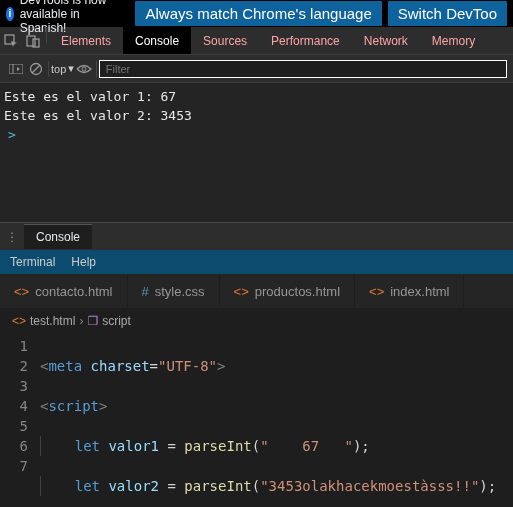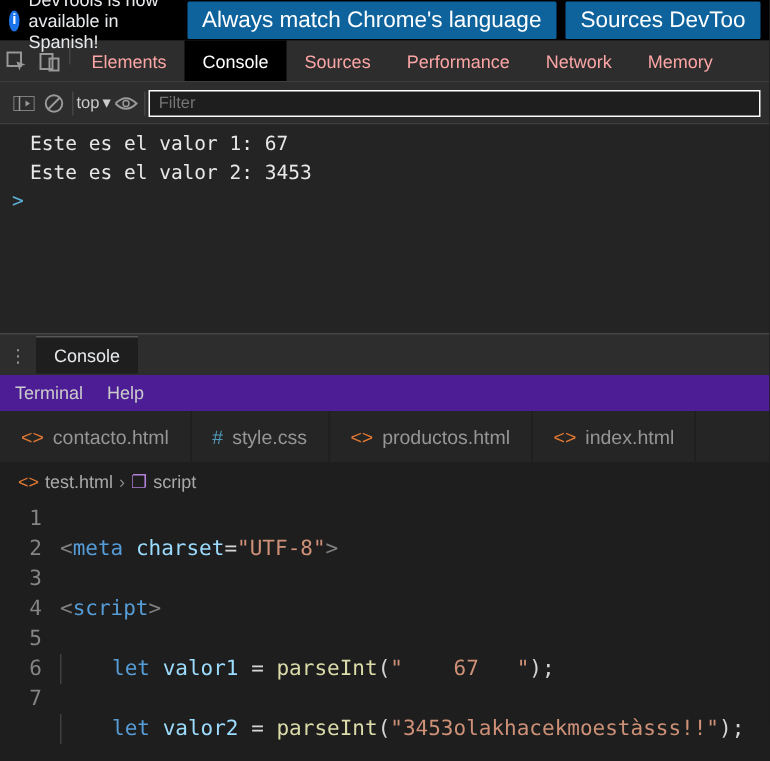--- a/index.html
+++ b/index.html
@@ -11,26 +11,26 @@
 .devtools-tabs { background: #2d2d2d; height: 28px; display: flex; align-items: stretch; border-bottom: 1px solid #3d3d3d; }
 .dt-icon { width: 22px; display: flex; align-items: center; justify-content: center; color: #999; cursor: pointer; }
 .dt-tab { padding: 0 12px; display: flex; align-items: center; color: #fca5a5; cursor: pointer; font-size: 12px; }
 .dt-tab.active { background: #000; color: #fff; }
 .console-toolbar { background: #2d2d2d; height: 28px; display: flex; align-items: center; gap: 0; padding: 0 6px; border-bottom: 1px solid #3d3d3d; }
 .tb-icon { width: 20px; height: 20px; display: flex; align-items: center; justify-content: center; color: #999; cursor: pointer; }
 .tb-sep { width: 1px; height: 16px; background: #444; margin: 0 2px; }
 .tb-sel { background: transparent; color: #ccc; border: none; font-size: 11px; cursor: pointer; display: flex; align-items: center; gap: 2px; }
 .filter-input { background: #1e1e1e; border: 1px solid #ffffff; color: #999; padding: 2px 6px; font-size: 11px; flex: 1; height: 18px; font-family: inherit; }
 .console-output { background: #242424; font-family: Consolas, monospace; font-size: 13px; padding: 4px 0; height: 139px; }
-.out-line { padding: 2px 20px; color: #e8e8e8; }
+.out-line { padding: 2px 4px; color: #e8e8e8; }
 .prompt-line { padding: 2px 8px; color: #5db0d7; }
 .drawer { background: #2d2d2d; height: 28px; display: flex; align-items: center; border-top: 1px solid #444; }
 .drawer-menu { width: 24px; text-align: center; color: #999; cursor: pointer; }
 .drawer-tab { background: #1e1e1e; padding: 5px 12px; color: #e8eaed; font-size: 12px; border-top: 1px solid #555; }
-.vscode-menu { background: #4c1d95; height: 24px; display: flex; align-items: center; gap: 16px; padding: 0 10px; font-size: 12px; }
+.vscode-menu { background: #0c4a6e; height: 24px; display: flex; align-items: center; gap: 16px; padding: 0 10px; font-size: 12px; }
 .vscode-menu span { color: #ccc; cursor: pointer; }
 .editor-tabs { background: #252526; height: 35px; display: flex; align-items: stretch; border-bottom: 1px solid #1e1e1e; }
 .editor-tab { padding: 0 14px; display: flex; align-items: center; gap: 6px; color: #969696; cursor: pointer; font-size: 13px; border-right: 1px solid #1e1e1e; white-space: nowrap; }
 .tab-icon-html { color: #e37933; }
 .tab-icon-css { color: #519aba; }
 .breadcrumb { background: #1e1e1e; height: 24px; display: flex; align-items: center; gap: 4px; padding: 0 12px; font-size: 12px; color: #a9a9a9; }
 .bc-chev { color: #888; }
 .editor { background: #1e1e1e; display: flex; font-family: Consolas, monospace; font-size: 14px; height: 150px; }
 .gutter { width: 40px; text-align: right; padding: 3px 12px 0 0; color: #858585; line-height: 20px; user-select: none; }
 .code { padding-top: 3px; line-height: 20px; white-space: pre; }
@@ -44,21 +44,21 @@
 .tok-op { color: #d4d4d4; }
 .indent-guide { display:inline-block; border-left:1px solid #404040; height:20px; vertical-align:top; }
 </style>
 </head>
 <body>
 
 <div class="banner">
   <span class="banner-icon">i</span>
   <span class="banner-text">DevTools is now available in Spanish!</span>
   <button class="banner-btn">Always match Chrome's language</button>
-  <button class="banner-btn">Sources DevToo</button>
+  <button class="banner-btn">Switch DevToo</button>
 </div>
 
 <div class="devtools-tabs">
   <div class="dt-icon">
       <svg width="14" height="14" viewBox="0 0 14 14">
         <rect x="1" y="1" width="9" height="9" fill="none" stroke="#999" stroke-width="1.3"></rect>
         <path d="M7 7 L13 9 L10 10 L9 13 Z" fill="#999"></path>
       </svg>
     </div>
   <div class="dt-icon">

